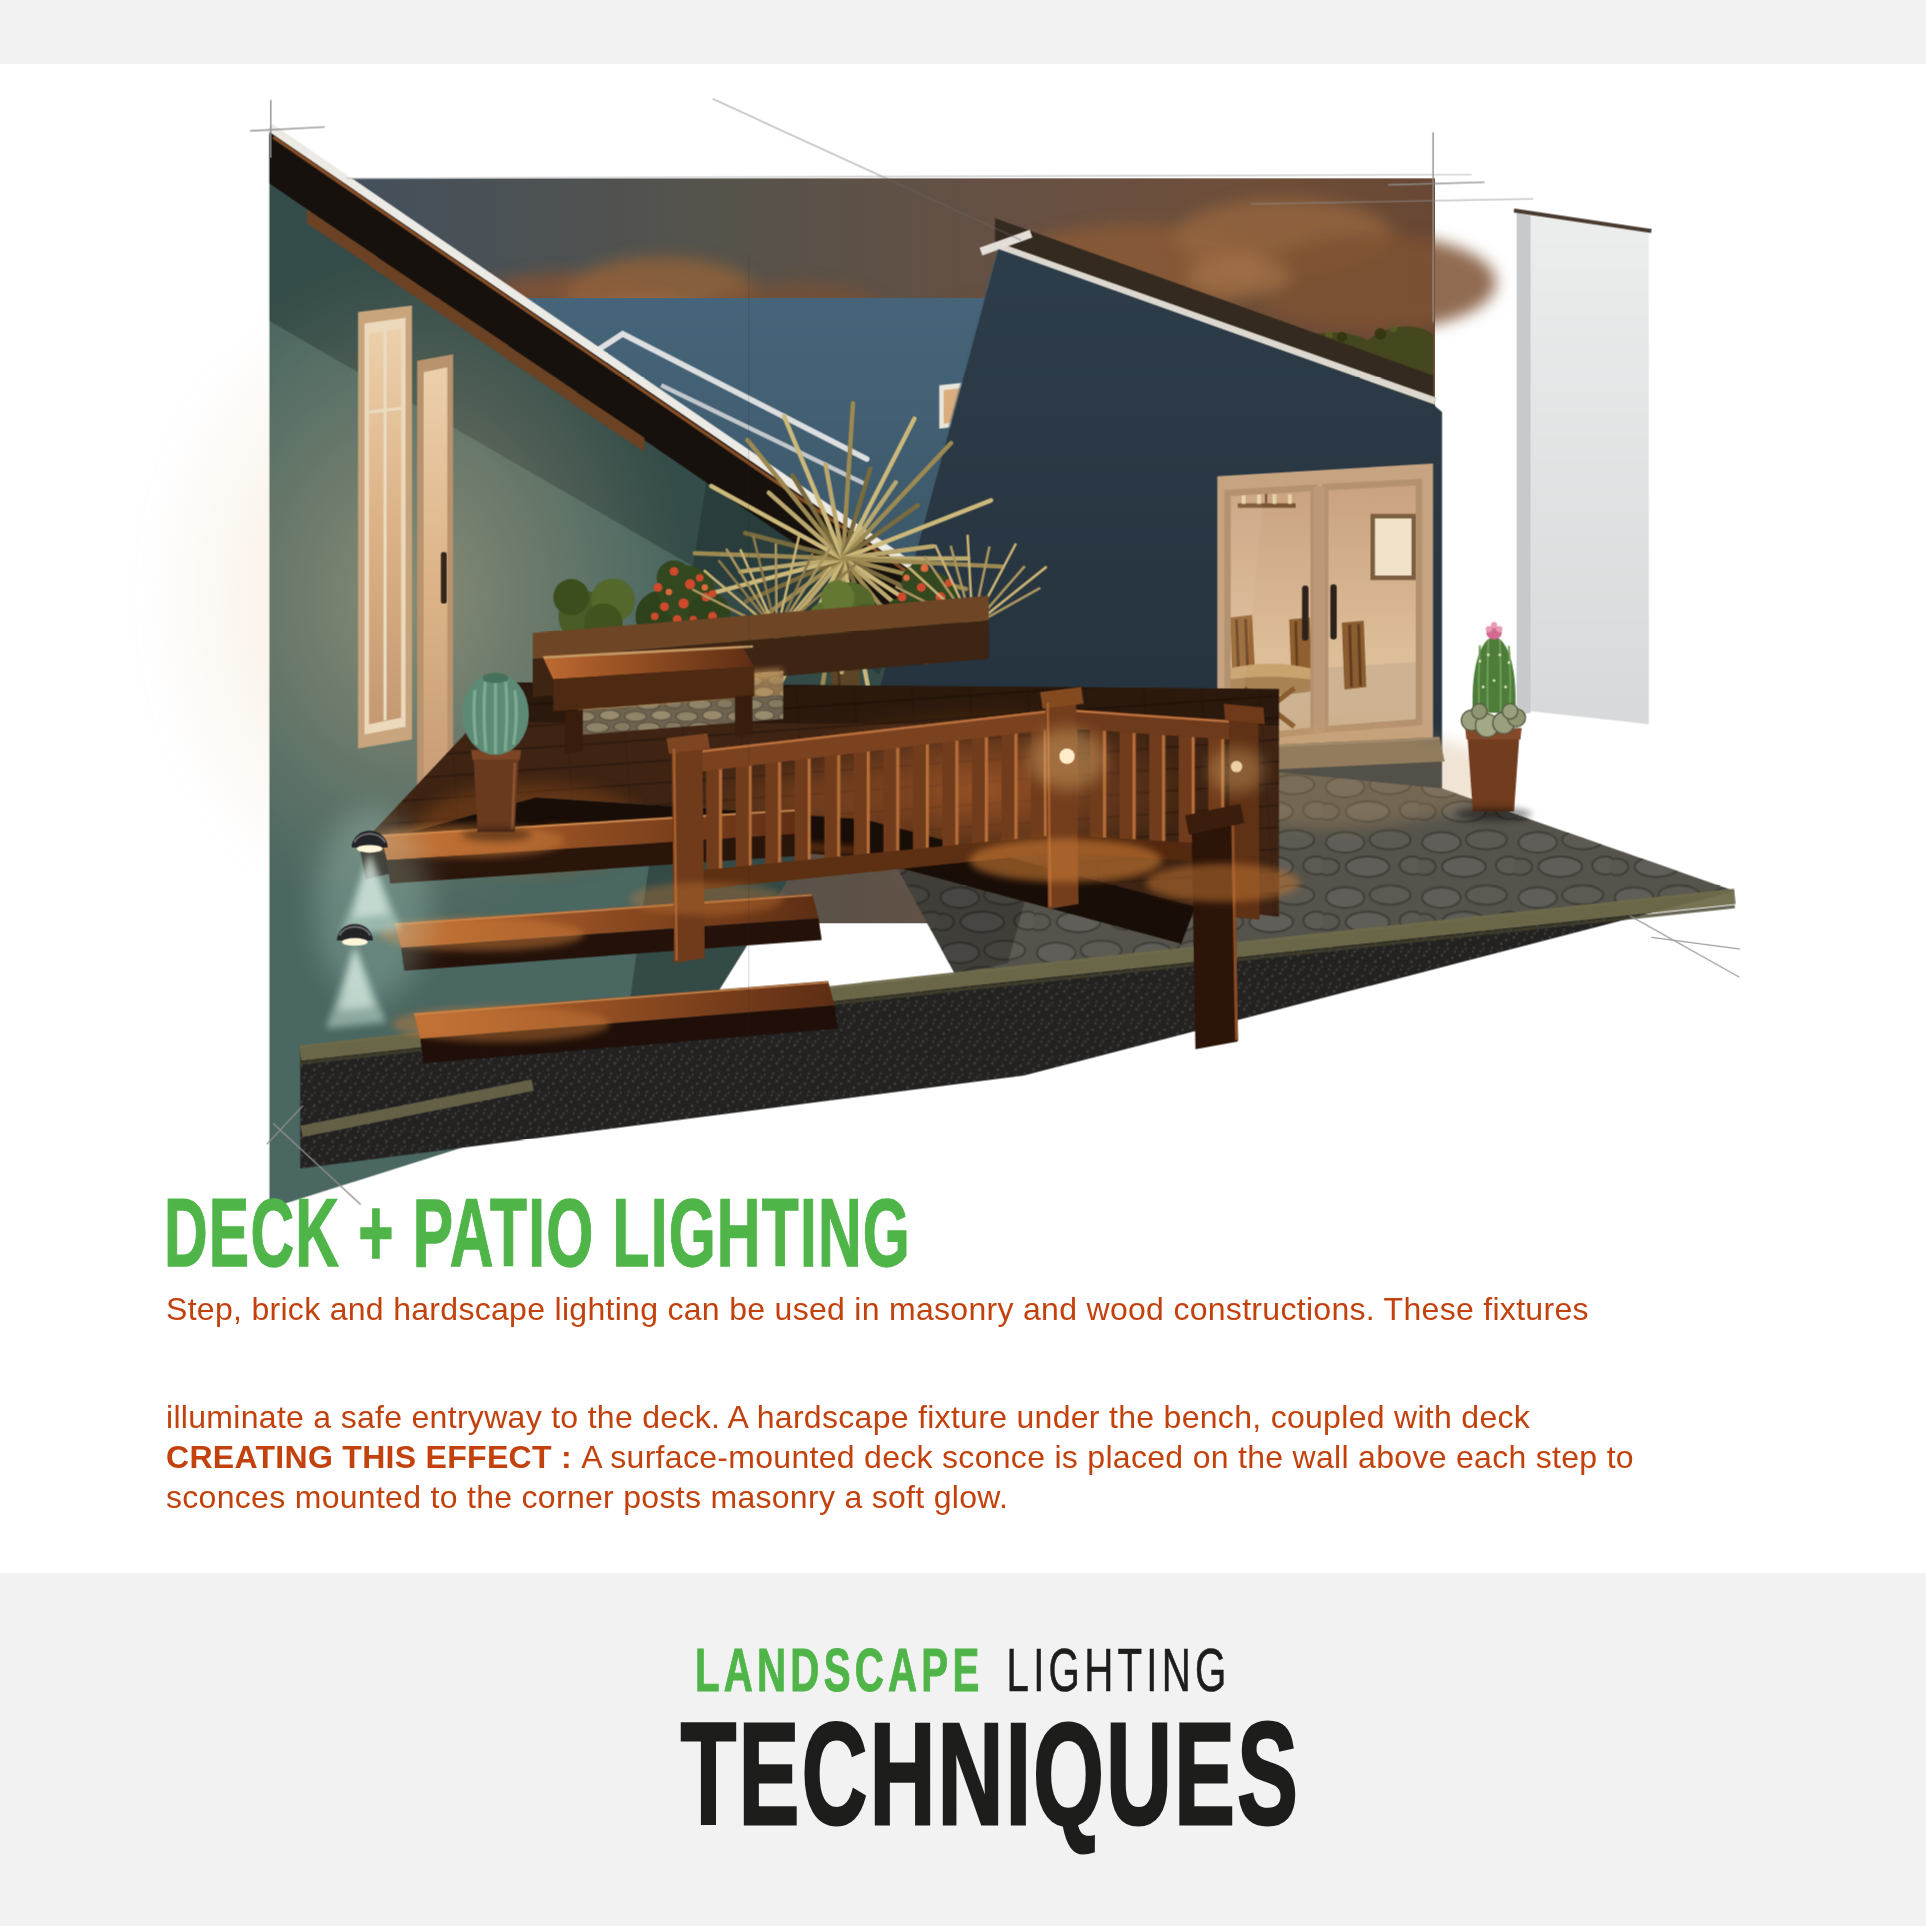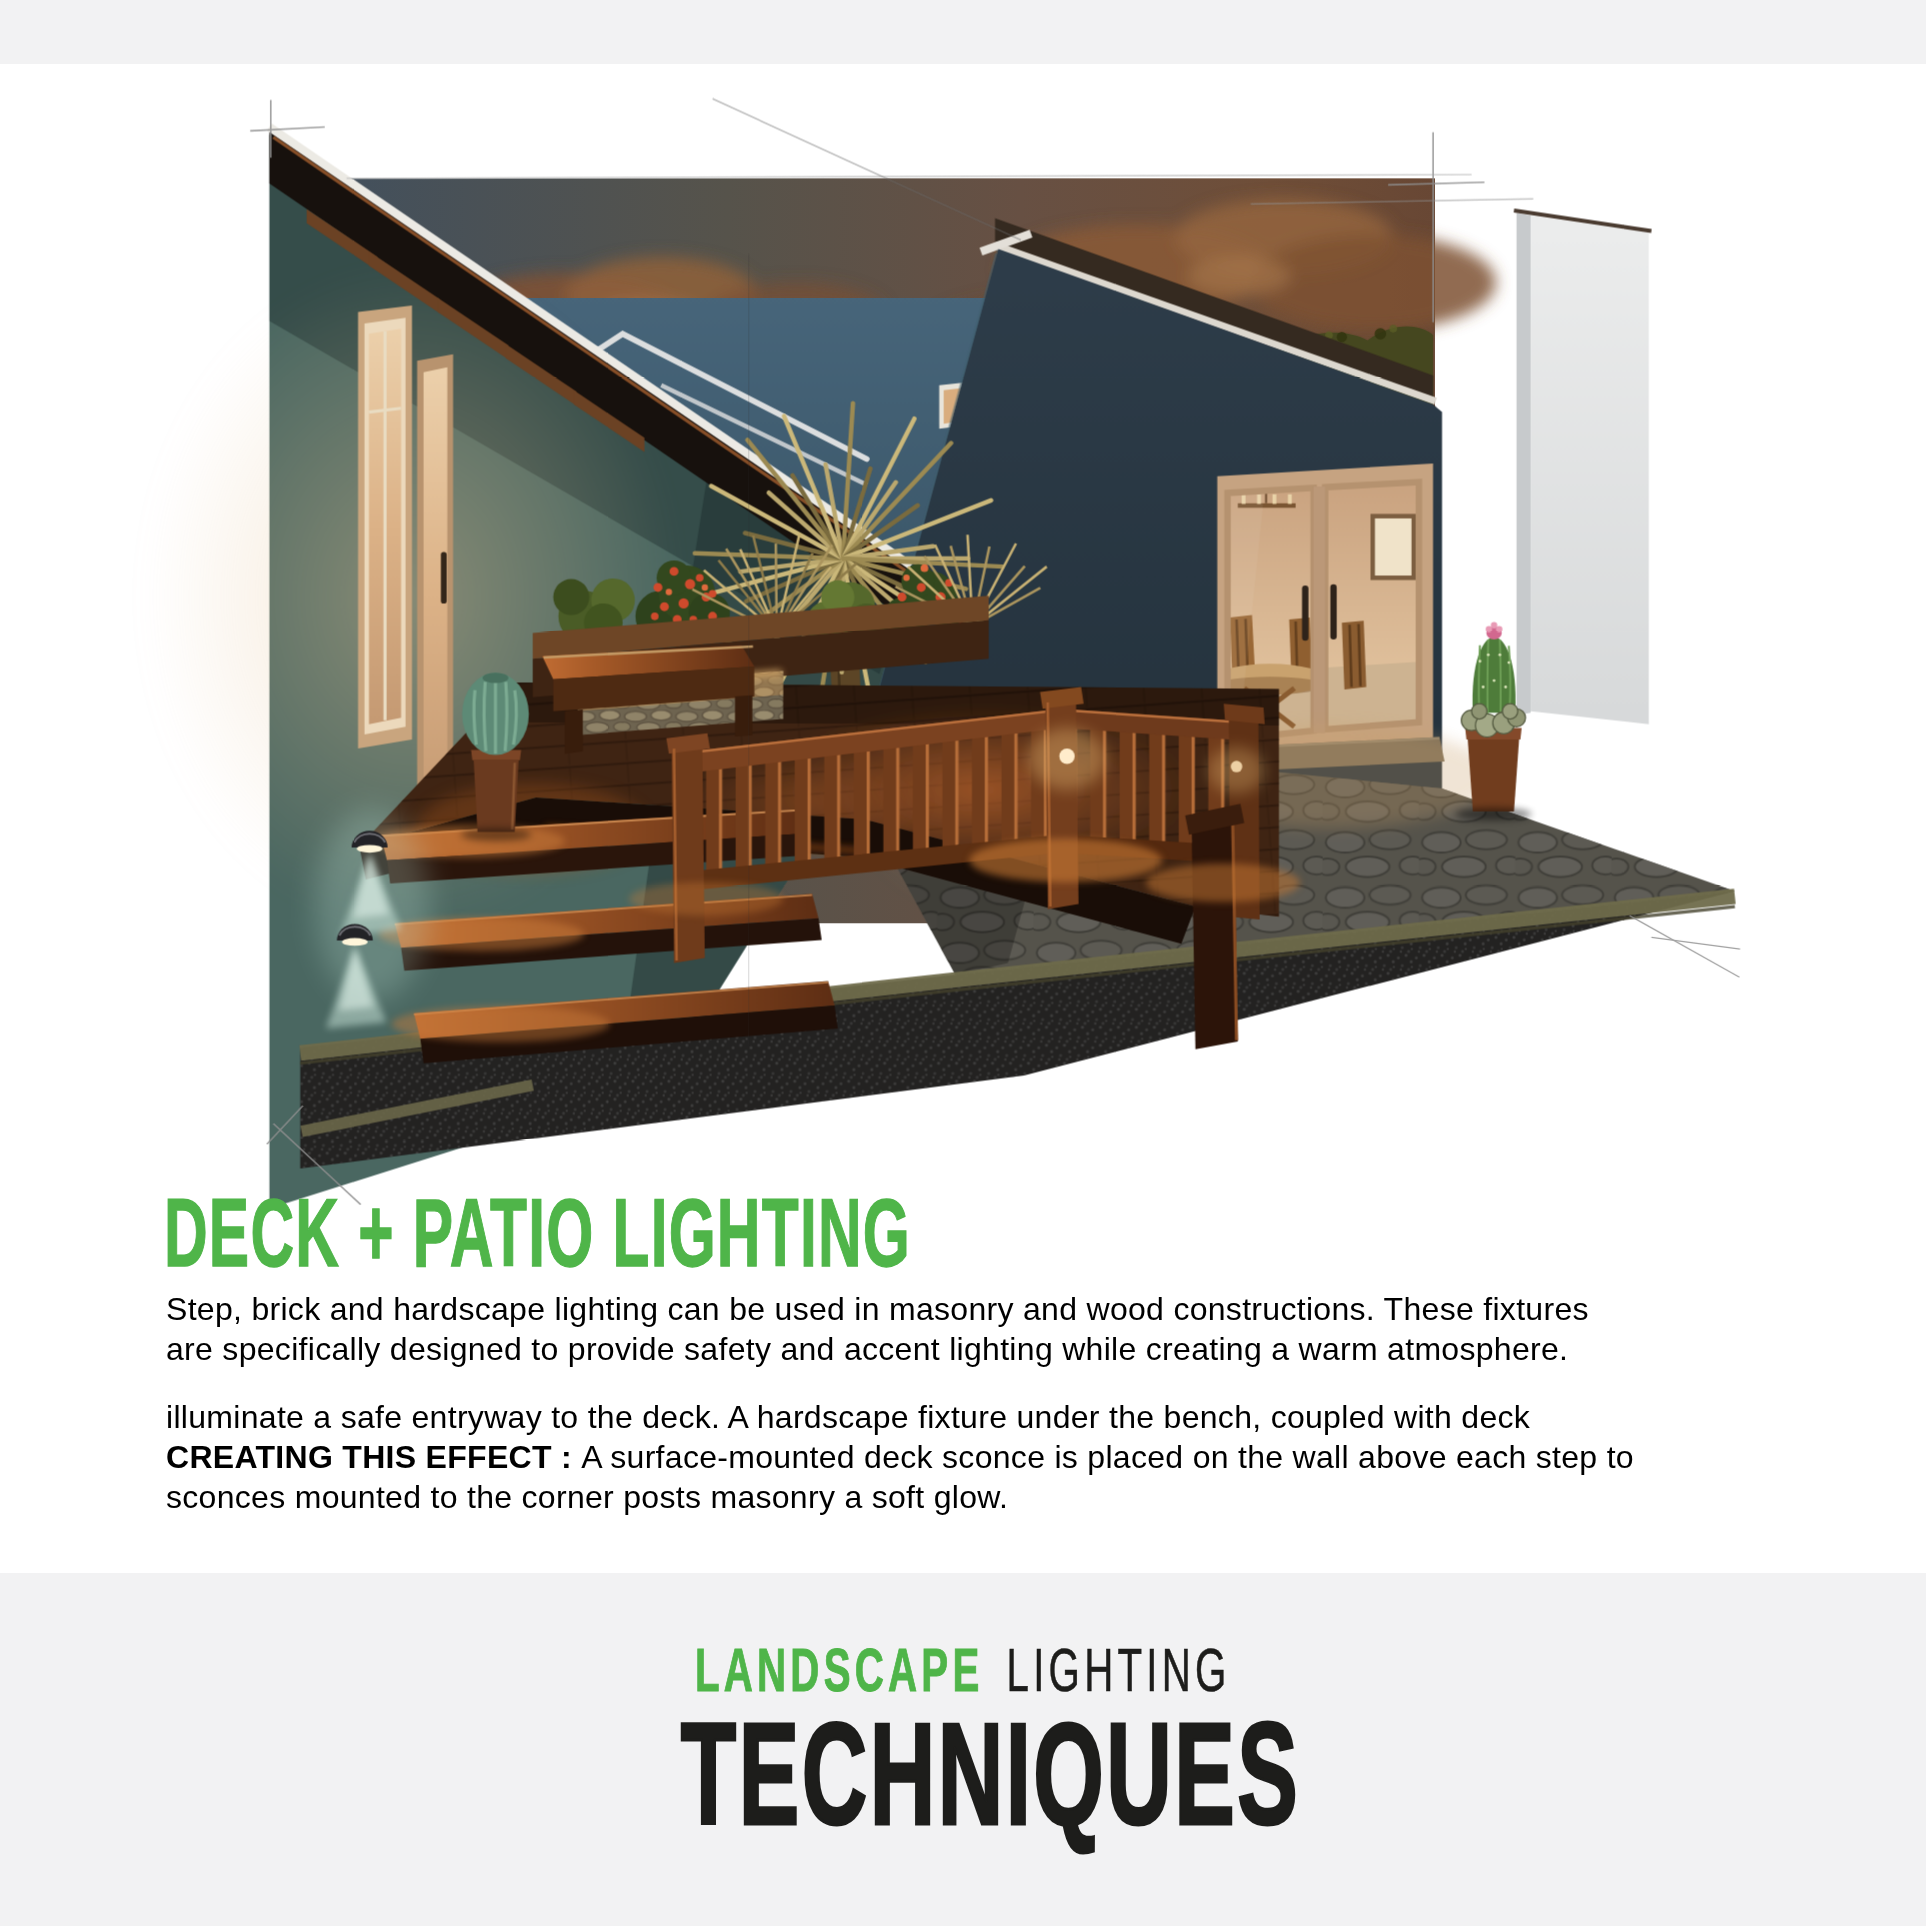--- a/index.html
+++ b/index.html
@@ -19,21 +19,21 @@
 
   .page-title{
     position:absolute;left:164px;top:1185px;
     font-size:96px;line-height:96px;font-weight:700;
     color:#4fb549;-webkit-text-stroke:1.3px #4fb549;
     letter-spacing:1.9px;white-space:nowrap;margin:0;
   }
   .cond{display:inline-block;transform:scaleX(0.63);transform-origin:0 100%;white-space:nowrap;}
 
   .para{position:absolute;left:166px;margin:0;font-size:32px;line-height:40px;
-    color:#000000;letter-spacing:0.3px;}
+    color:#c2410c;letter-spacing:0.3px;}
   .para .line{display:block;white-space:nowrap;}
   .para strong{font-weight:700;}
   .para-intro{top:1289px;}
   .para-effect{top:1397px;}
 
   .brand-line{position:absolute;left:0;width:1926px;text-align:center;margin:0;color:#1d1d1b;}
   .brand-sub{top:1632px;font-size:61px;line-height:77px;letter-spacing:6.4px;}
   .brand-sub .cond2{display:inline-block;transform:scaleX(0.66);transform-origin:center bottom;white-space:nowrap;}
   .brand-sub .w1{font-weight:700;color:#4fb549;margin-right:35px;-webkit-text-stroke:1px #4fb549;}
   .brand-sub .w2{font-weight:400;-webkit-text-stroke:0.6px #1d1d1b;}
@@ -561,21 +561,20 @@
     <path d="M16,1580 L152,1706"></path>
         <path d="M62,1552 L6,1612"></path>
   </g>
 </svg>
 </figure>
 
 <h1 class="page-title"><span class="cond">DECK + PATIO LIGHTING</span></h1>
 
 <p class="para para-intro">
   <span class="line">Step, brick and hardscape lighting can be used in masonry and wood constructions. These fixtures</span>
-  <span class="line">are specifically designed to provide safety and accent lighting while creating a warm atmosphere.</span>
 </p>
 
 <p class="para para-effect">
   <span class="line">illuminate a safe entryway to the deck. A hardscape fixture under the bench, coupled with deck</span>
   <span class="line"><strong>CREATING THIS EFFECT :</strong>&nbsp;<span>A surface-mounted deck sconce is placed on the wall above each step to</span></span>
   <span class="line">sconces mounted to the corner posts masonry a soft glow.</span>
 </p>
 
 <footer class="band band-bottom"></footer>
 <div class="brand-line brand-sub">

